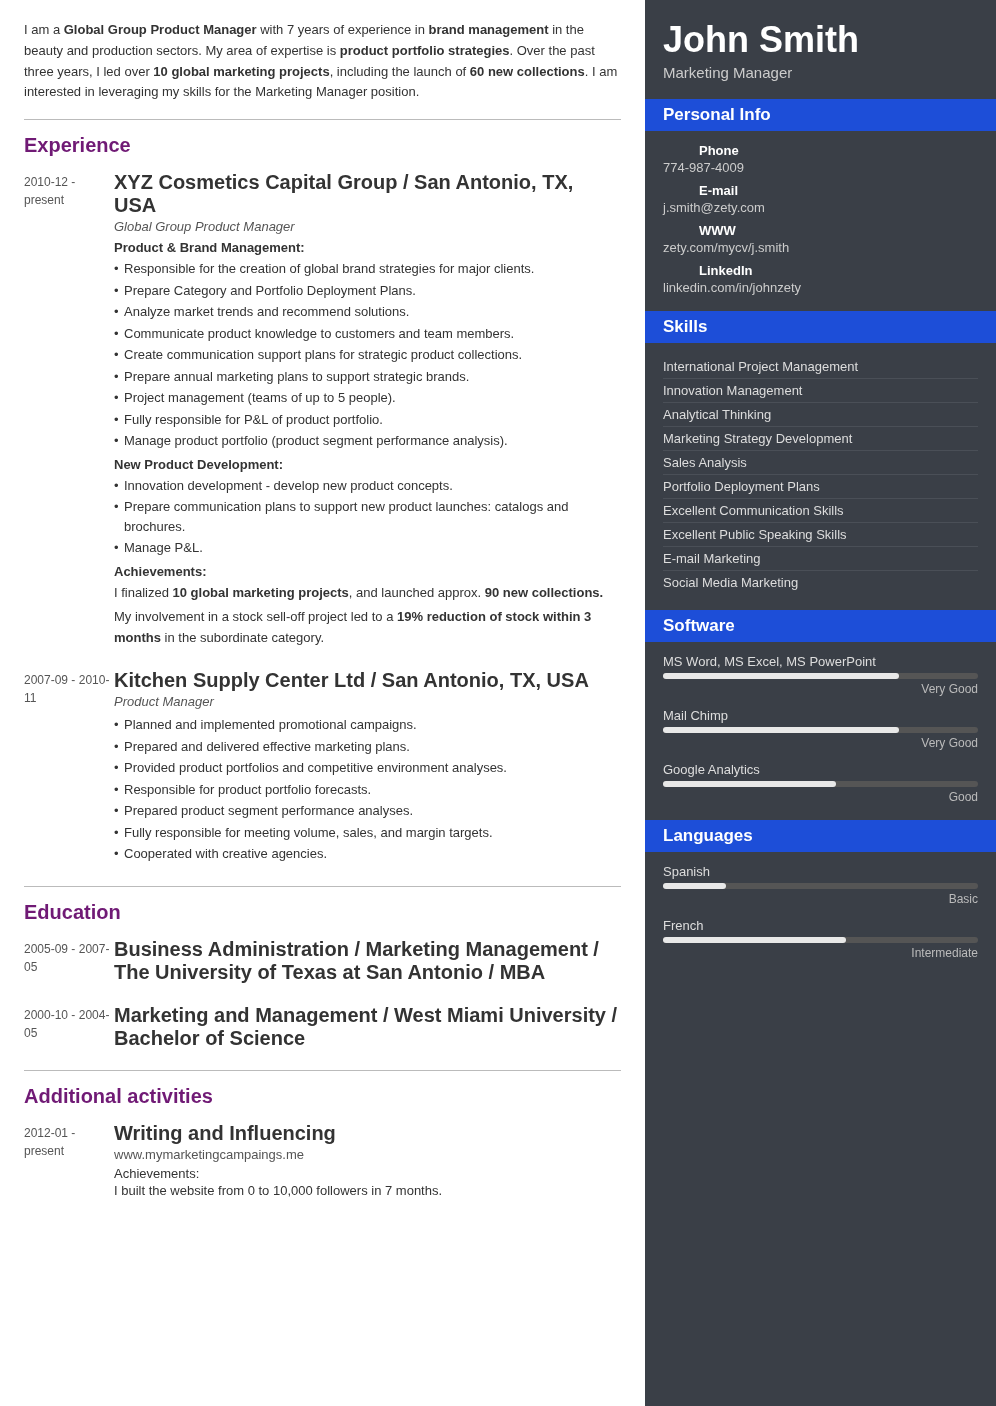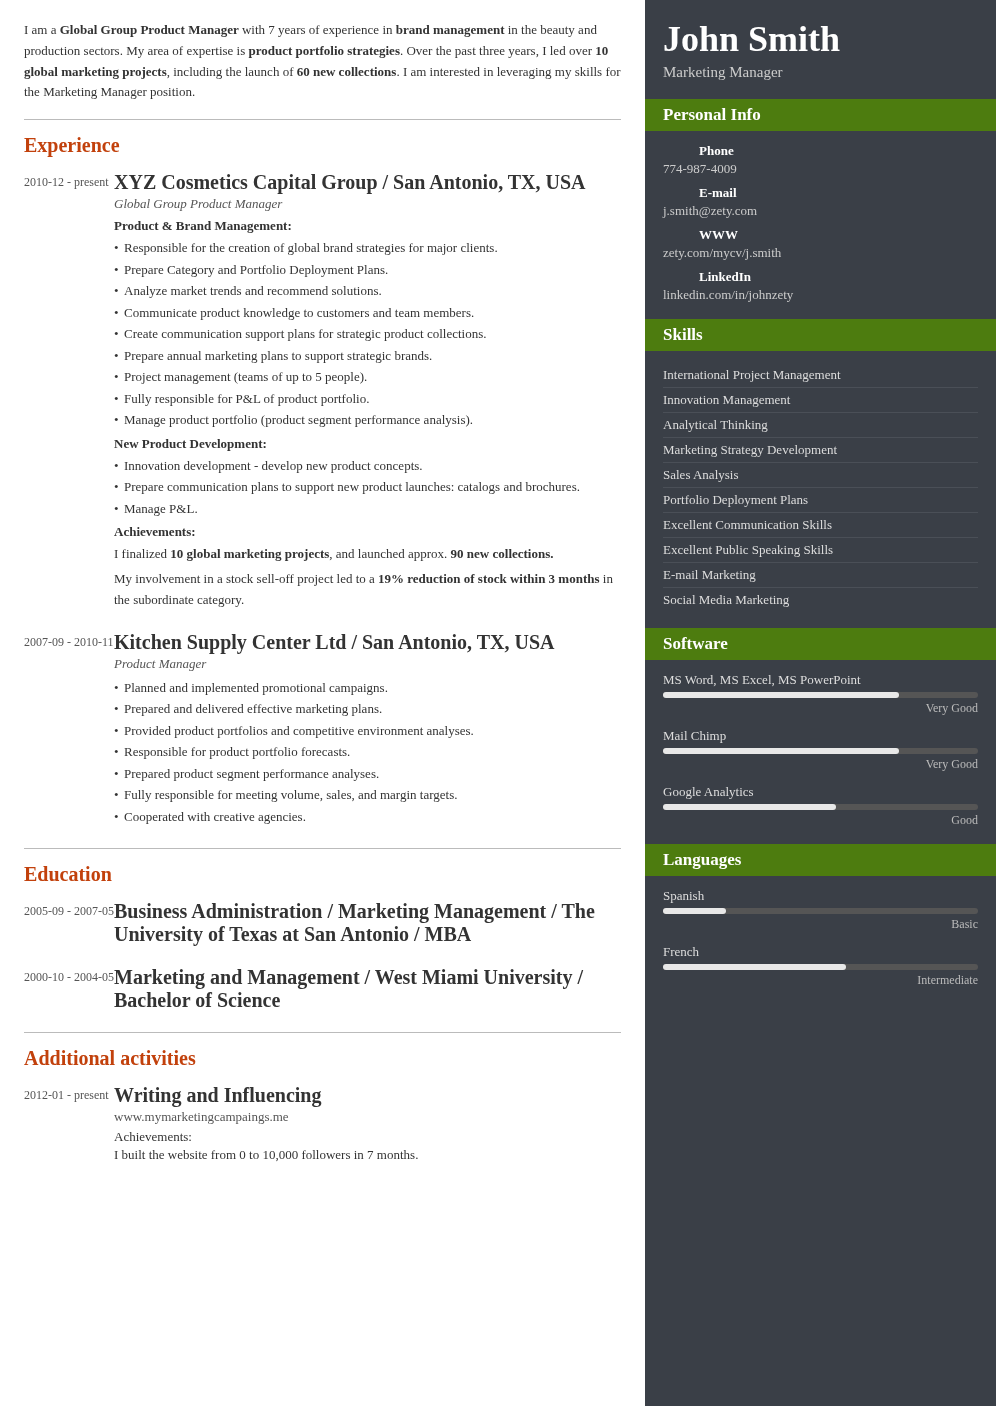--- a/index.html
+++ b/index.html
@@ -7,21 +7,20 @@
       font-family: Arial, sans-serif;
       font-size: 13px;
       color: #333;
       background: #fff;
       width: 996px;
     }
     .container {
       display: flex;
       width: 996px;
       min-height: 1406px;
-      font-family: Liberation Serif, serif;
     }
     
     .left-panel {
       flex: 0 0 645px;
       width: 645px;
       padding: 20px 24px;
       background: #fff;
     }
     .intro-text {
       font-size: 13px;
@@ -30,21 +29,21 @@
       color: #333;
     }
     .section-divider {
       border: none;
       border-top: 1px solid #bbb;
       margin: 10px 0 14px 0;
     }
     .section-title {
       font-size: 20px;
       font-weight: bold;
-      color: #c2410c;
+      color: #701a75;
       margin-bottom: 14px;
     }
     .experience-item {
       display: flex;
       margin-bottom: 20px;
     }
     .date-col {
       width: 90px;
       flex-shrink: 0;
       font-size: 12px;
@@ -110,21 +109,21 @@
     }
     .candidate-title {
       font-size: 15px;
       color: #ccc;
       margin-bottom: 18px;
     }
     .right-section-title {
       font-size: 17px;
       font-weight: bold;
       color: #fff;
-      background: #4d7c0f;
+      background: #1d4ed8;
       padding: 6px 8px;
       margin: 0 -18px 12px -18px;
       padding-left: 18px;
     }
     .info-label {
       font-weight: bold;
       color: #fff;
       font-size: 13px;
       margin-top: 8px;
       margin-bottom: 2px;

